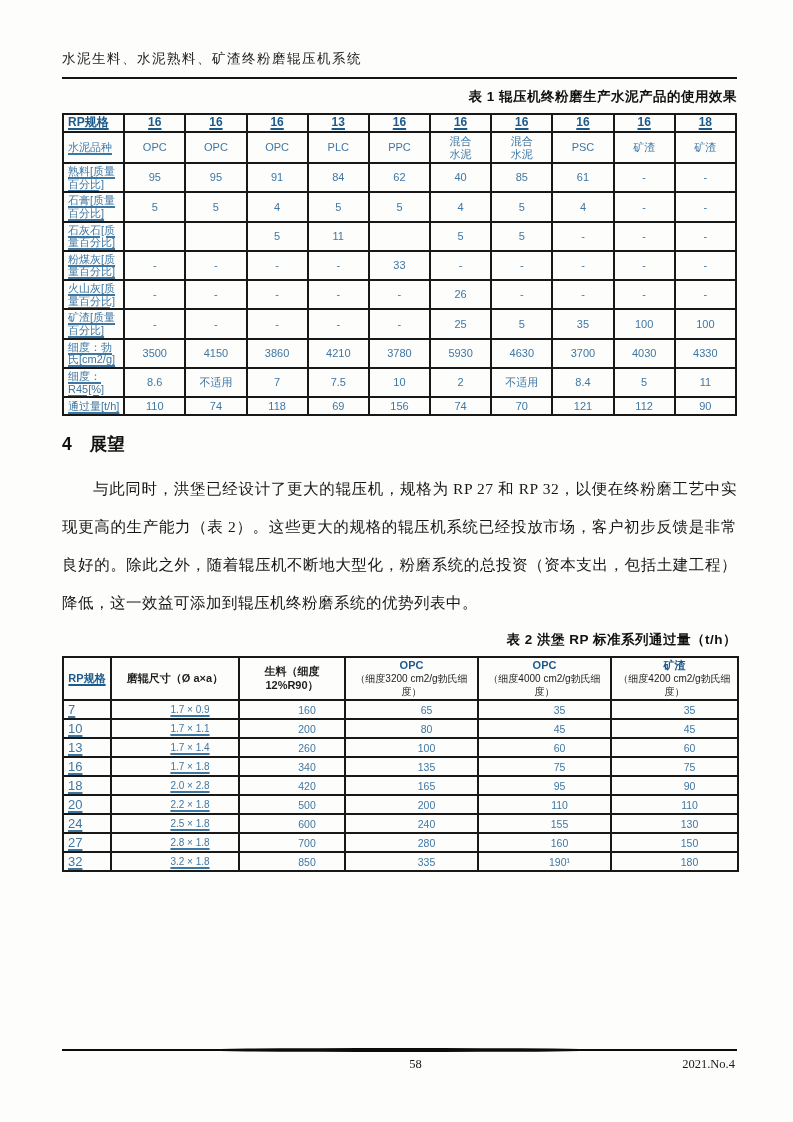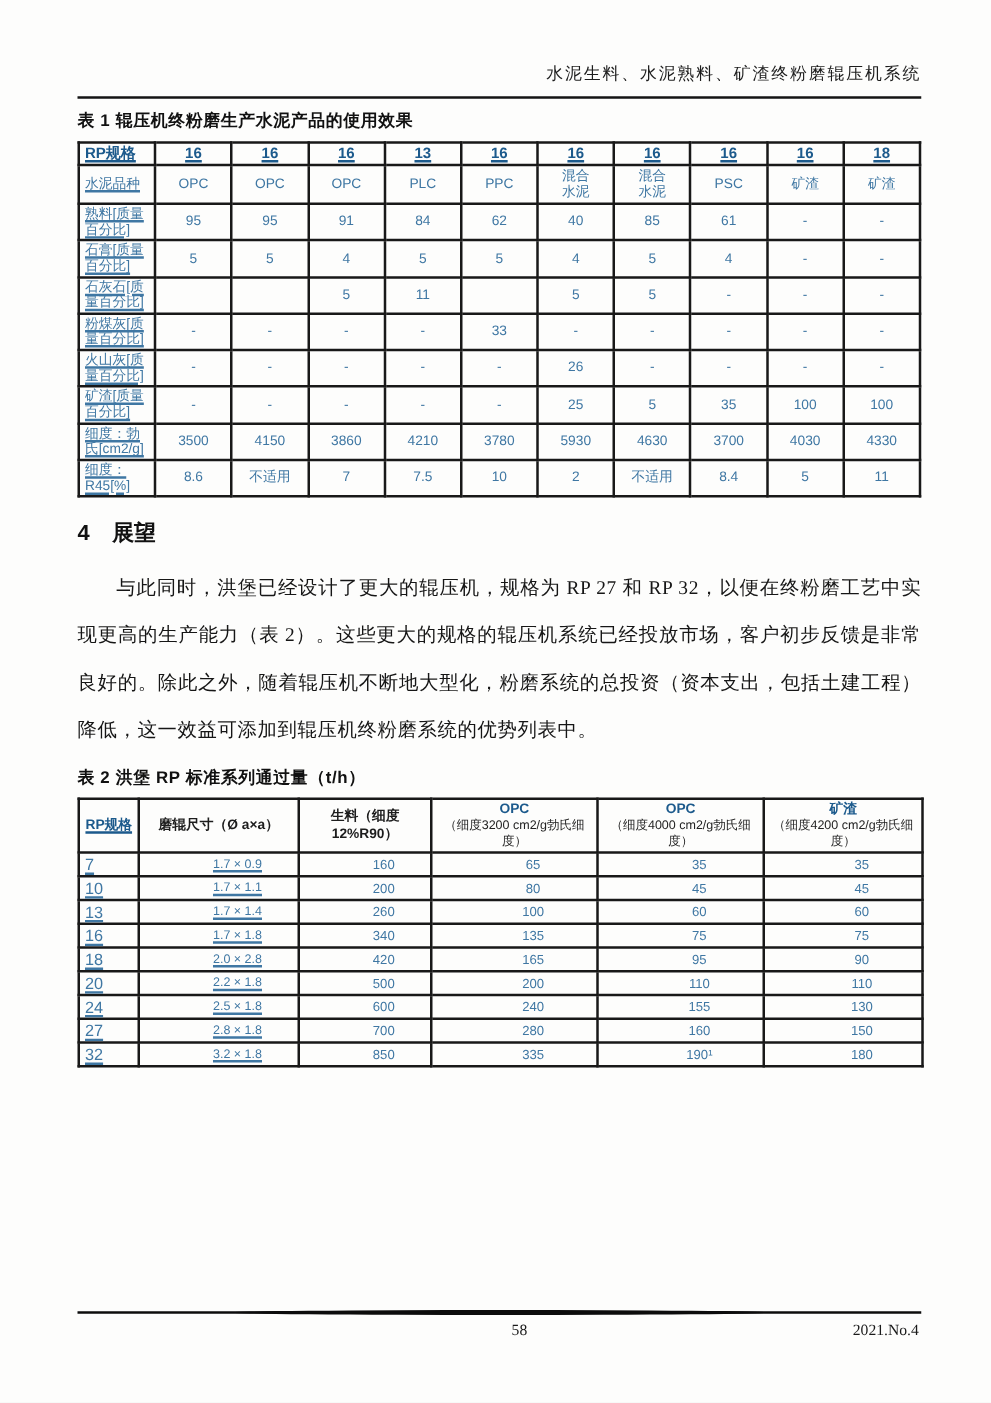--- a/index.html
+++ b/index.html
@@ -1,23 +1,23 @@
 <!DOCTYPE html>
 <html><head>
 <meta charset="utf-8">
 <style>
   * { margin:0; padding:0; box-sizing:border-box; }
   body { background:#e8e8e8; font-family:"Liberation Serif", serif; }
   .page { width:793px; height:1122px; background:#fdfdfc; position:relative; margin:0 auto; overflow:hidden; }
   .content { position:absolute; left:62px; top:0; width:675px; }
 
-  .running-head { margin-top:50px; text-align:right; font-size:13.5px; color:#1c1c1c; letter-spacing:1.5px; }
+  .running-head { margin-top:50px; text-align:left; font-size:13.5px; color:#1c1c1c; letter-spacing:1.5px; }
   .head-rule { border-top:2px solid #141414; margin-top:9px; }
 
-  .tbl-caption { text-align:left; font-family:"Liberation Sans", sans-serif; font-weight:bold; font-size:13.5px; color:#111; margin-top:9px; margin-bottom:7px; letter-spacing:0.5px; }
+  .tbl-caption { text-align:right; font-family:"Liberation Sans", sans-serif; font-weight:bold; font-size:13.5px; color:#111; margin-top:9px; margin-bottom:7px; letter-spacing:0.5px; }
 
   table { border-collapse:collapse; width:675px; table-layout:fixed; font-family:"Liberation Sans", sans-serif; }
   td, th { border:2px solid #181818; text-align:center; vertical-align:middle; padding:1px 2px; overflow:hidden; }
 
   
   #t1 tr { height:18px; }
   #t1 tr:nth-child(2) { height:31px; }
   #t1 tr:nth-child(9) { height:26px; }
   #t1 td { font-size:11px; color:#3f77a3; white-space:pre-line; line-height:1.15; }
   #t1 td.lbl { text-align:left; padding-left:4px; font-size:11px; }
@@ -183,20 +183,33 @@
             <td class="val">不适用</td>
             <td class="val">7</td>
             <td class="val">7.5</td>
             <td class="val">10</td>
             <td class="val">2</td>
             <td class="val">不适用</td>
             <td class="val">8.4</td>
             <td class="val">5</td>
             <td class="val">11</td>
           </tr>
+          <tr>
+            <td class="lbl ul">通过量[t/h]</td>
+            <td class="val">110</td>
+            <td class="val">74</td>
+            <td class="val">118</td>
+            <td class="val">69</td>
+            <td class="val">156</td>
+            <td class="val">74</td>
+            <td class="val">70</td>
+            <td class="val">121</td>
+            <td class="val">112</td>
+            <td class="val">90</td>
+          </tr>
         </tbody>
       </table>
 
     <div class="section-heading">
       <span class="num">4</span><span>展望</span>
     </div>
     <p class="body-par">与此同时，洪堡已经设计了更大的辊压机，规格为 RP 27 和 RP 32，以便在终粉磨工艺中实现更高的生产能力（表 2）。这些更大的规格的辊压机系统已经投放市场，客户初步反馈是非常良好的。除此之外，随着辊压机不断地大型化，粉磨系统的总投资（资本支出，包括土建工程）降低，这一效益可添加到辊压机终粉磨系统的优势列表中。</p>
 
     <div class="tbl-caption">表 2 洪堡 RP 标准系列通过量（t/h）</div>
     <table id="t2">

